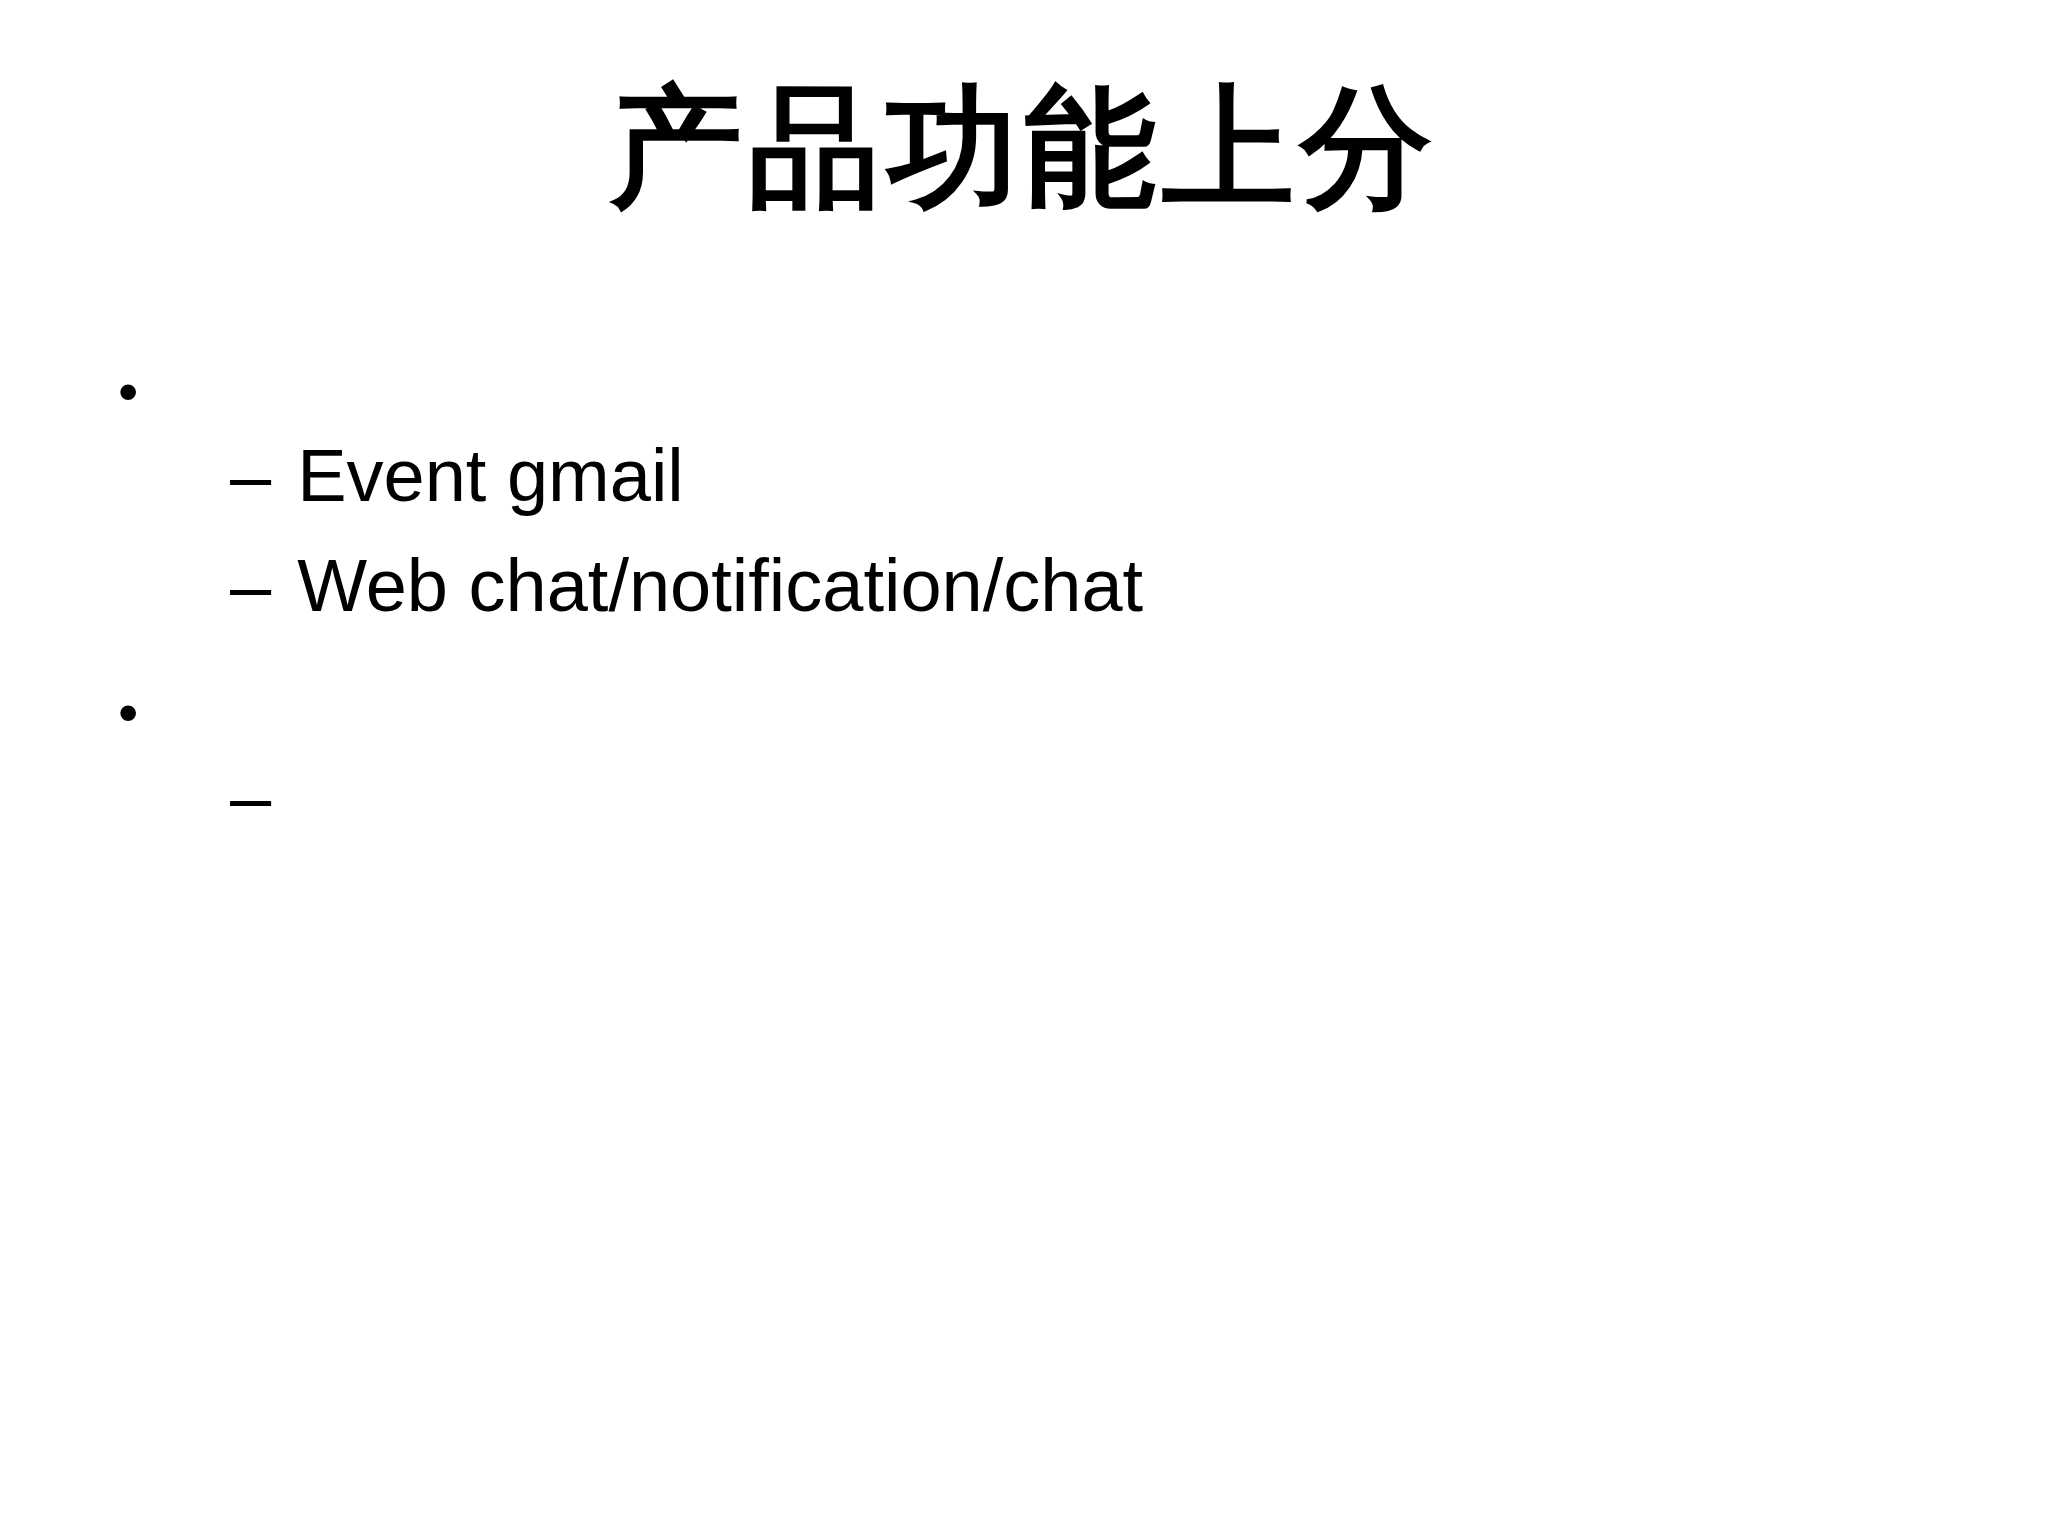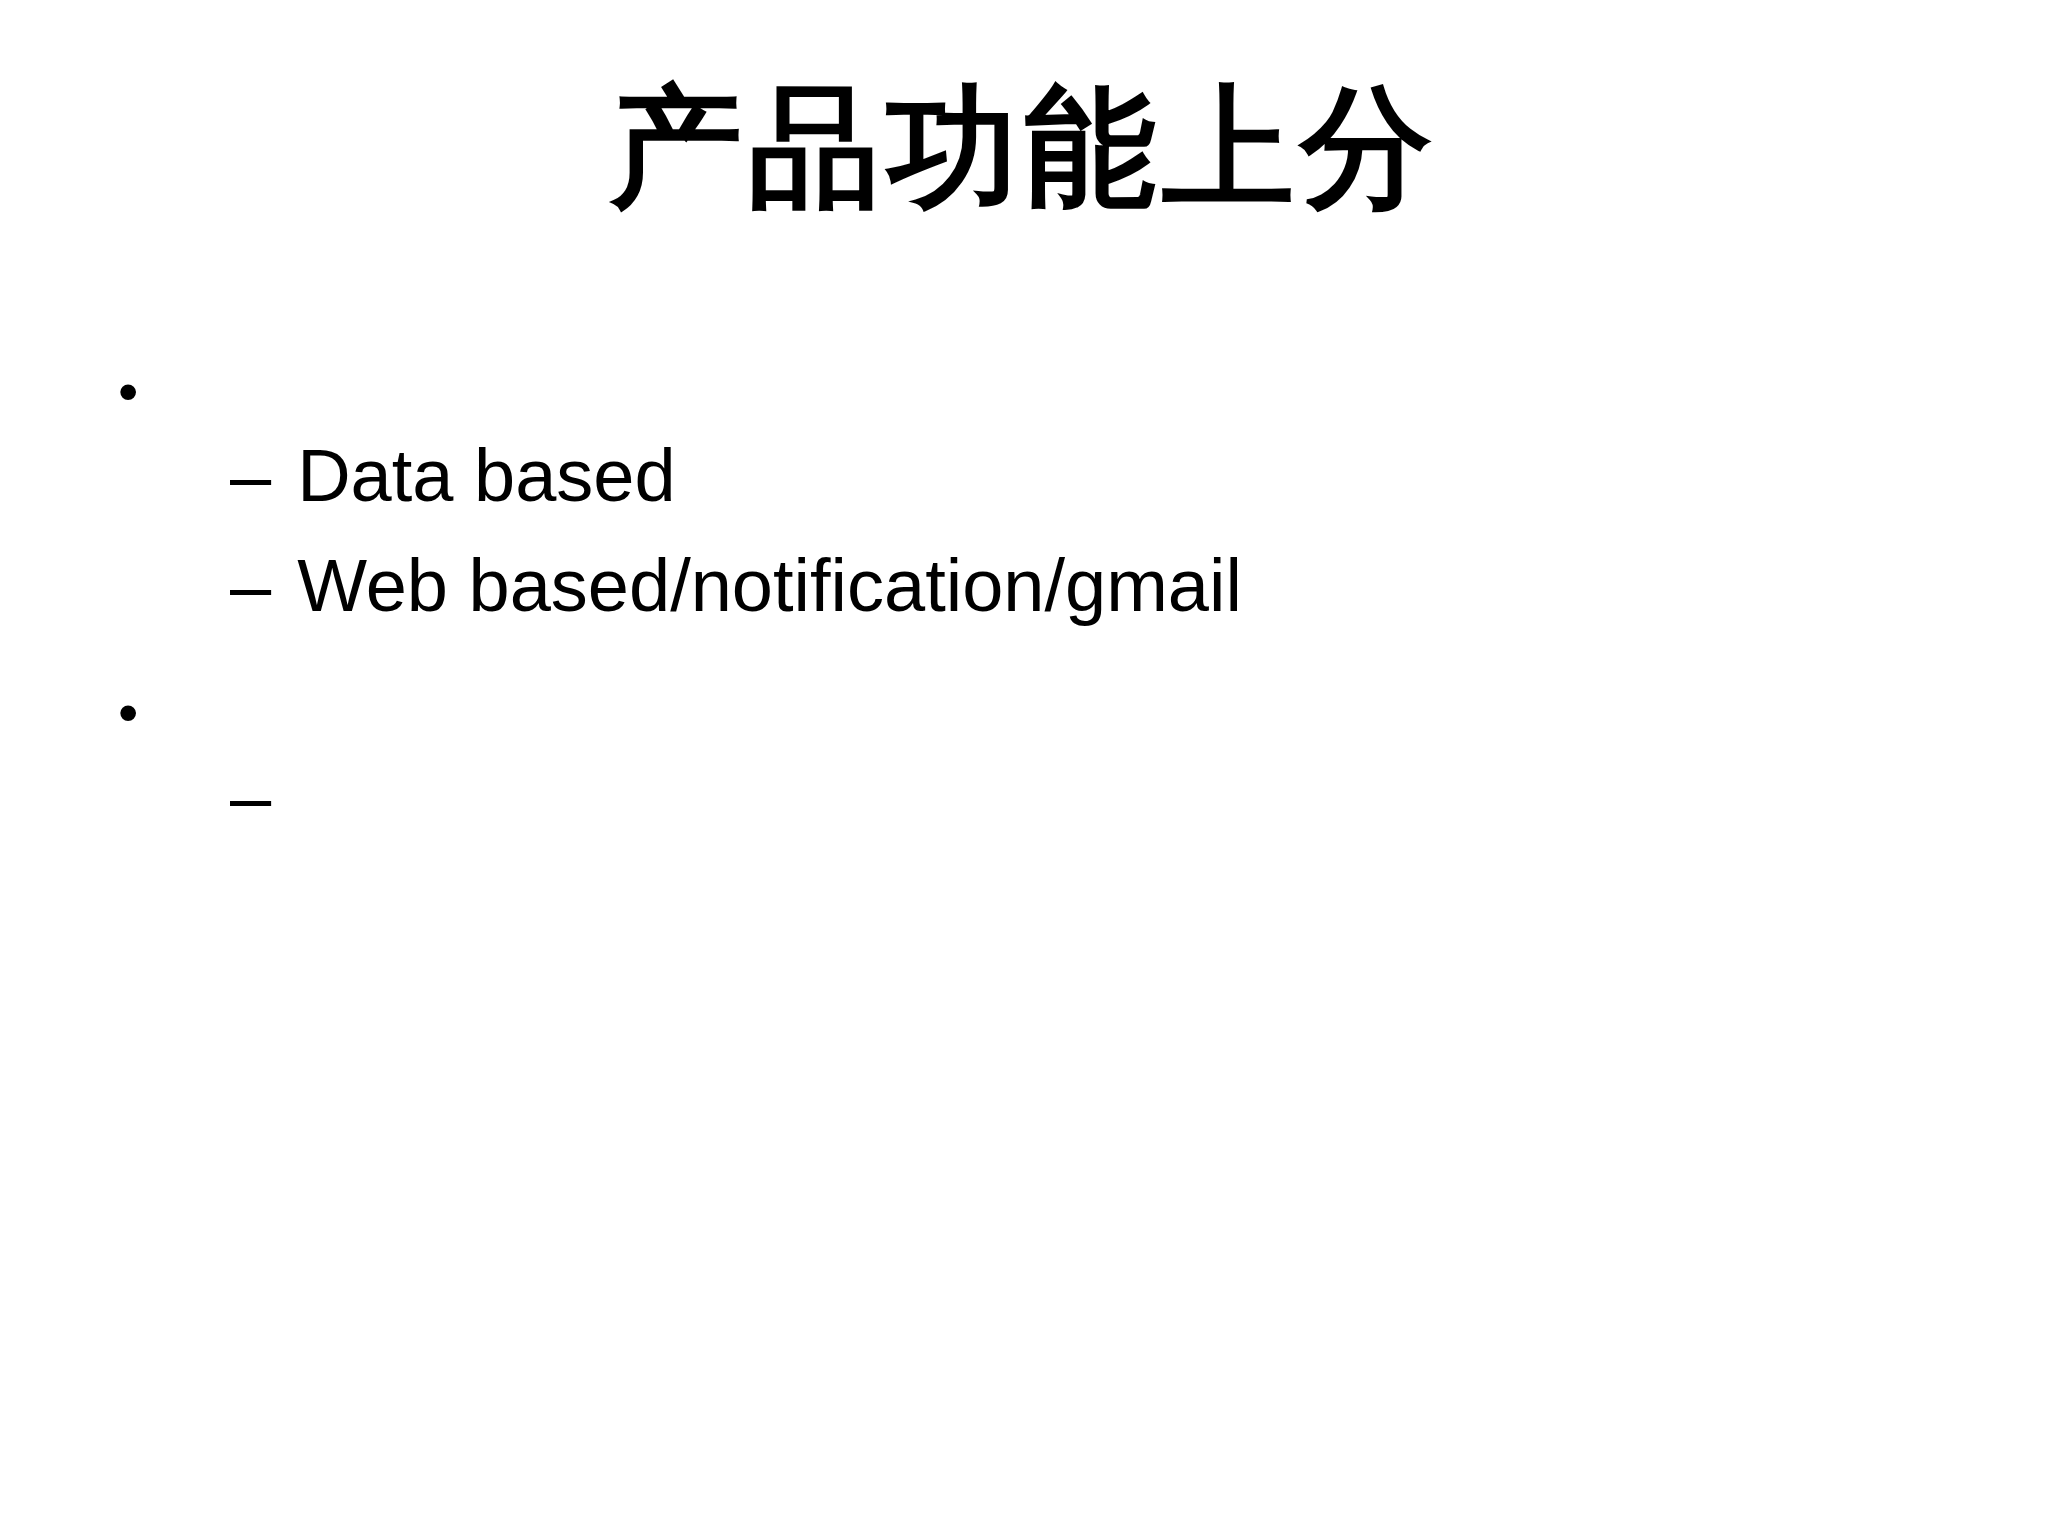--- a/index.html
+++ b/index.html
@@ -67,26 +67,26 @@
   <div class="slide-title">产品功能上分</div>
 
   <div class="content">
 
     <div class="item-l1">
       <span class="l1-bullet">•</span>
     </div>
 
     <div class="item-l2">
       <span class="l2-dash">–</span>
-      <span>Data based</span>
+      <span>Event gmail</span>
     </div>
 
     <div class="item-l2">
       <span class="l2-dash">–</span>
-      <span>Web based/notification/gmail</span>
+      <span>Web chat/notification/chat</span>
     </div>
 
     <div class="item-l1">
       <span class="l1-bullet">•</span>
     </div>
 
     <div class="item-l2">
       <span class="l2-dash">–</span>
     </div>
 

